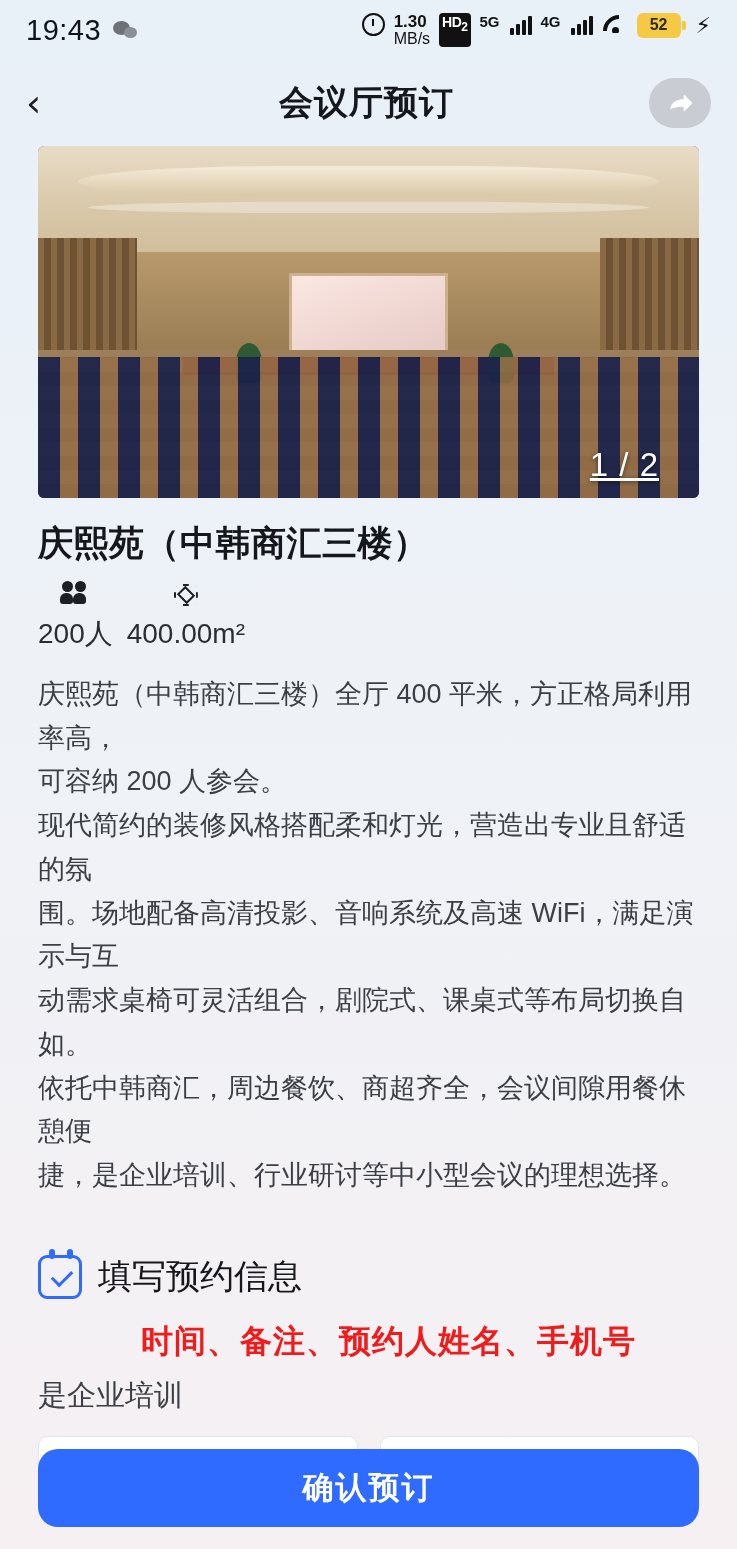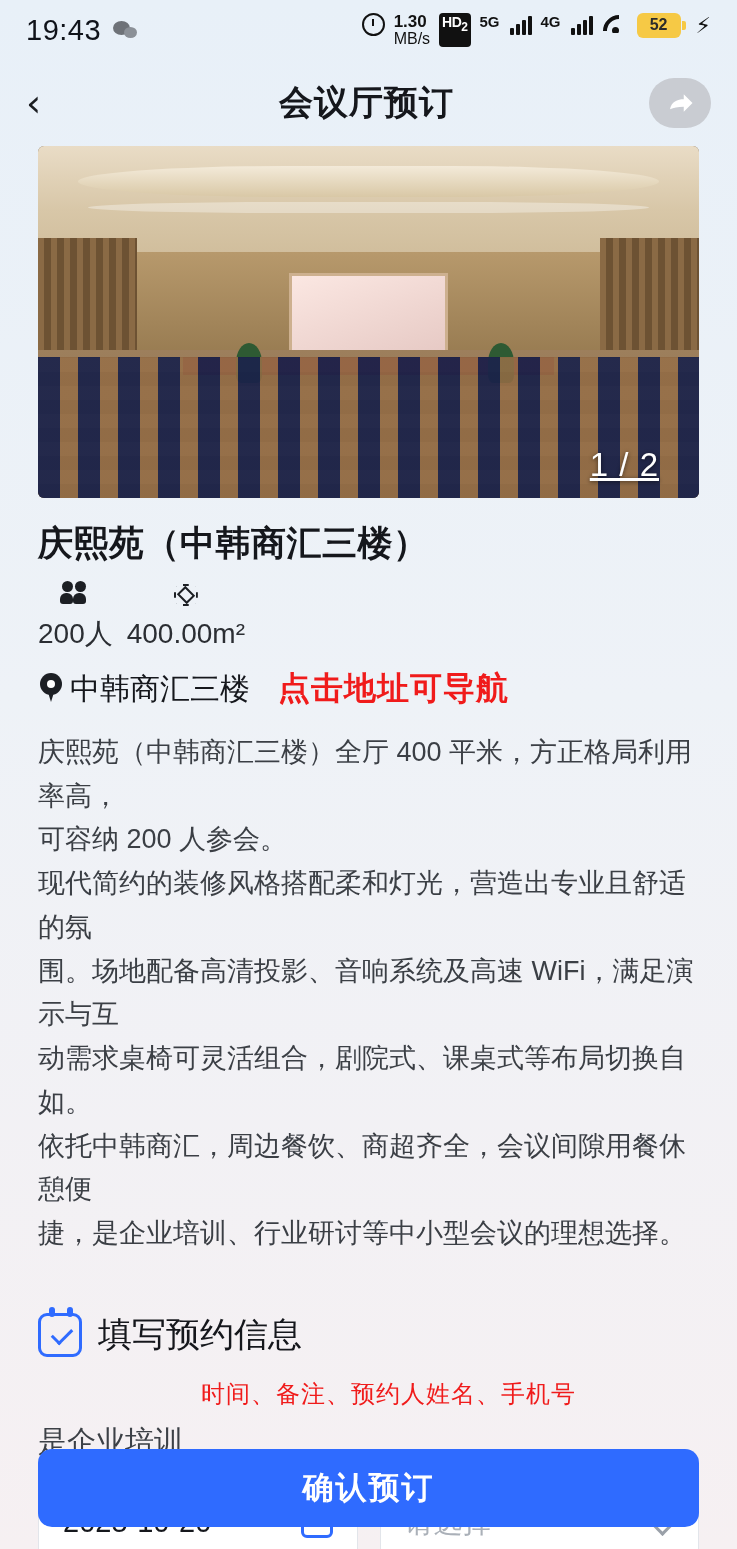--- a/index.html
+++ b/index.html
@@ -241,21 +241,21 @@
   }
   .ic-calendar::after {
     content:""; position:absolute; left:11px; top:12px; width:17px; height:9px;
     border-left:3px solid #2f6bff; border-bottom:3px solid #2f6bff;
     transform: rotate(-45deg);
   }
   .section-title { font-size: 34px; font-weight: 400; color: #15171c; }
 
   .annot-line {
     margin-top: 20px; text-align: center; color: #f01b1b;
-    font-size: 24px; font-weight: 400; letter-spacing: 1px;
+    font-size: 32px; font-weight: 700; letter-spacing: 1px;
     padding-left: 40px;
   }
 
   .field-label {
     margin-top: 12px; font-size: 29px; color: #3c4046;
   }
 
   .row-2 {
     margin-top: 20px; display: flex; gap: 22px;
   }
@@ -278,21 +278,21 @@
     width: 22px; height: 22px; flex: none; position: relative;
   }
   .ic-chev::after {
     content:""; position:absolute; left:1px; top:1px; width:16px; height:16px;
     border-right: 3px solid #9aa0a8; border-bottom: 3px solid #9aa0a8;
     transform: rotate(45deg);
   }
 
   .submit-btn {
     position: absolute; left: 38px; right: 38px; bottom: 22px;
-    height: 78px; background: #2f6bff; border-radius: 14px;
+    height: 78px; background: #2f6bff; border-radius: 20px;
     color: #fff; font-size: 31px; font-weight: 700; letter-spacing: 2px;
     display: flex; align-items: center; justify-content: center;
   }
 </style>
 </head>
 <body>
 
 <div class="phone">
 
   <div class="statusbar">
@@ -363,27 +363,20 @@
       <span class="meta-item">
         <span class="ic-people"></span>
         <span>200人</span>
       </span>
       <span class="meta-item">
         <span class="ic-area"></span>
         <span>400.00m²</span>
       </span>
     </div>
 
-    <div class="addr-row">
-      <span class="ic-pin">
-          <i></i>
-        </span>
-      <span class="addr-text">中韩商汇三楼</span>
-      <span class="annot-red">点击地址可导航</span>
-    </div>
 
     <div class="desc">
       <p>庆熙苑（中韩商汇三楼）全厅 400 平米，方正格局利用率高，</p>
       <p>可容纳 200 人参会。</p>
       <p>现代简约的装修风格搭配柔和灯光，营造出专业且舒适的氛</p>
       <p>围。场地配备高清投影、音响系统及高速 WiFi，满足演示与互</p>
       <p>动需求桌椅可灵活组合，剧院式、课桌式等布局切换自如。</p>
       <p>依托中韩商汇，周边餐饮、商超齐全，会议间隙用餐休憩便</p>
       <p>捷，是企业培训、行业研讨等中小型会议的理想选择。</p>
     </div>

